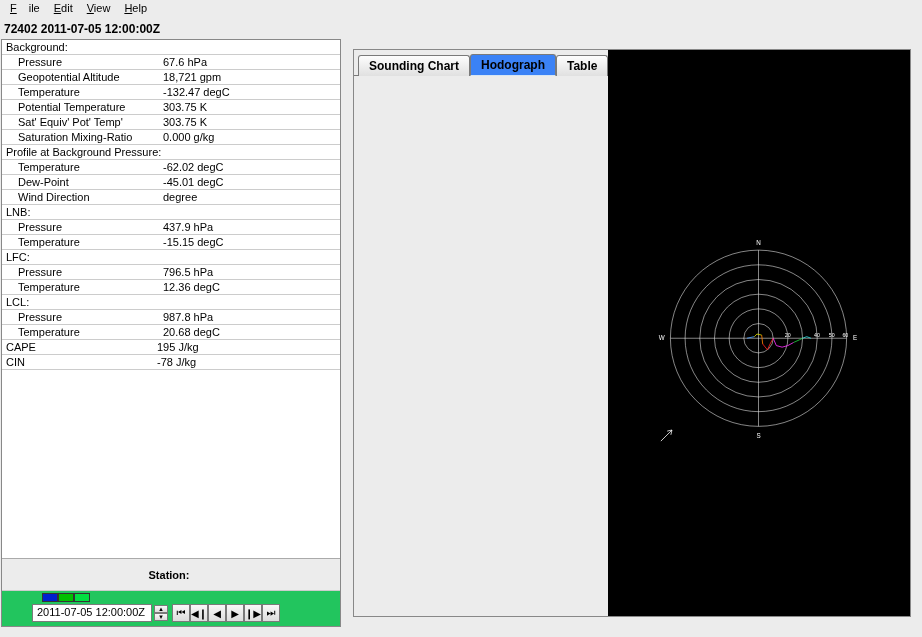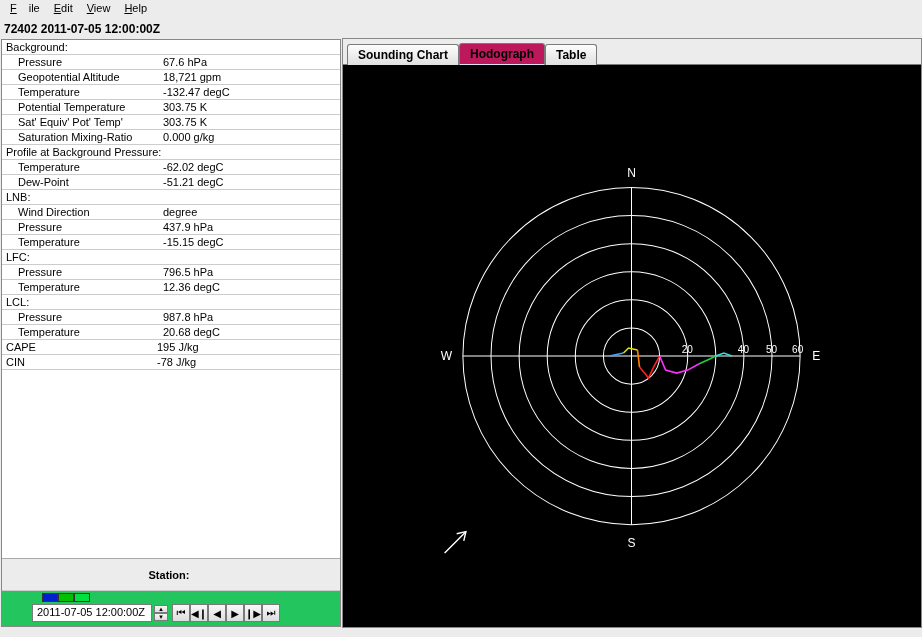--- a/index.html
+++ b/index.html
@@ -112,23 +112,23 @@
   .pbtn {
     width: 18px; height: 18px;
     border: 1px solid #7a7a7a;
     background: linear-gradient(#f8f8f8,#ddd);
     display: flex; align-items: center; justify-content: center;
     font-size: 10px;
     font-family: "Segoe UI Symbol", sans-serif;
   }
   .right-pane {
     flex: 1;
-    margin: 0;
+    margin: 11px;
     border: 1px solid #888;
-    display: flex; flex-direction: column;
+    display: flex; flex-direction: row;
   }
   .tabstrip {
     height: 26px;
     display: flex; align-items: flex-end;
     padding-left: 4px;
     background: #ececec;
     border-bottom: 1px solid #7a7a7a;
   }
   .tab {
     padding: 3px 10px 3px 10px;
@@ -136,21 +136,21 @@
     border-bottom: none;
     margin-right: 0px;
     background: linear-gradient(#fdfdfd,#e0e0e0);
     border-radius: 3px 3px 0 0;
     font-weight: bold;
     font-size: 12px;
     position: relative;
     top: 1px;
   }
   .tab.active {
-    background: #be185d;
+    background: #3b82f6;
     border-bottom: 1px solid #d6e5f3;
     top: 1px;
   }
   .chart-area {
     flex: 1; background: #000; position: relative;
     overflow: hidden;
   }
   svg { width: 100%; height: 100%; }
   .axis-label { fill: #fff; font-size: 12px; font-family: sans-serif; }
   .tick-label { fill: #fff; font-size: 10px; font-family: sans-serif; }
@@ -201,29 +201,29 @@
 
       <div class="data-row section">
         <span class="label">Profile at Background Pressure:</span>
       </div>
       <div class="data-row indent">
           <span class="label">Temperature</span>
           <span class="value">-62.02 degC</span>
         </div>
       <div class="data-row indent">
           <span class="label">Dew-Point</span>
-          <span class="value">-51.21 degC</span>
-        </div>
-      <div class="data-row section">
-          <span class="label">LNB:</span>
-        </div>
-
+          <span class="value">-45.01 degC</span>
+        </div>
       <div class="data-row indent">
           <span class="label">Wind Direction</span>
           <span class="value">degree</span>
+        </div>
+
+      <div class="data-row section">
+          <span class="label">LNB:</span>
         </div>
       <div class="data-row indent">
           <span class="label">Pressure</span>
           <span class="value">437.9 hPa</span>
         </div>
       <div class="data-row indent">
           <span class="label">Temperature</span>
           <span class="value">-15.15 degC</span>
         </div>
 

